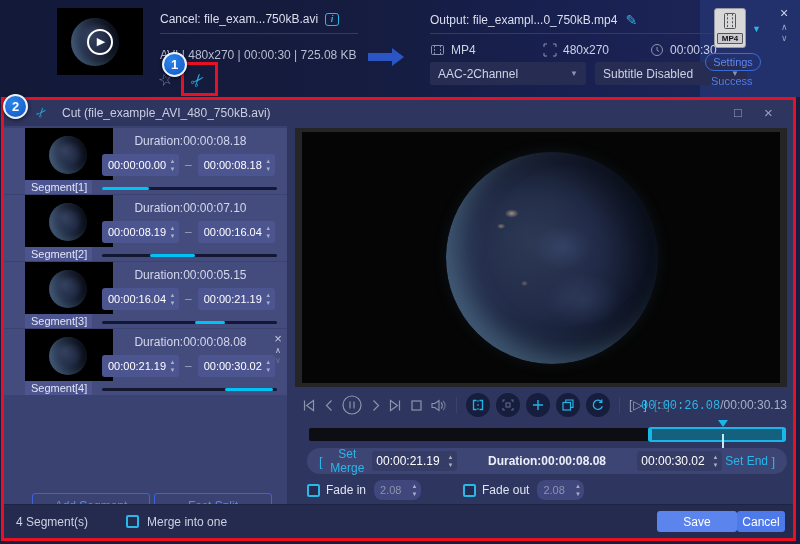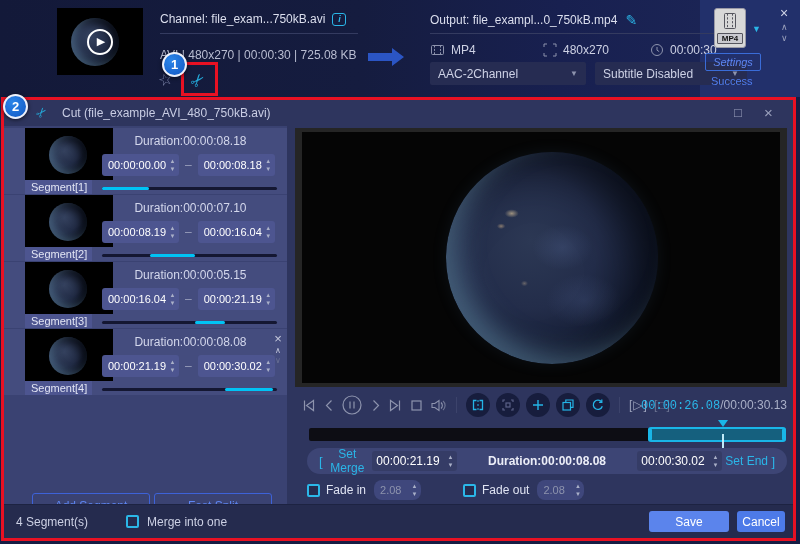--- a/index.html
+++ b/index.html
@@ -50,22 +50,22 @@
 
   .fmt-icon { left:714px; top:8px; width:32px; height:40px; background:#d8d8d8; border-radius:3px;
     border:1px solid #9a9aa6; display:flex; flex-direction:column; align-items:center; justify-content:flex-end; }
   .fmt-glyph { flex:1; display:flex; align-items:center; justify-content:center; }
   .fmt-label { background:#3a3a42; color:#111; background:#c9c9cf; font-size:8px; font-weight:bold; width:26px;
     text-align:center; border:1px solid #55555e; margin-bottom:3px; border-radius:1px; }
   .fmt-dd { left:752px; top:24px; color:#2ab6e8; font-size:9px; }
   .win-x { left:780px; top:5px; color:#cfd3e6; font-size:14px; }
   .win-up { left:781px; top:22px; color:#9aa0bc; font-size:9px; }
   .win-dn { left:781px; top:33px; color:#9aa0bc; font-size:9px; }
-  .settings-btn { left:705px; top:53px; width:56px; height:18px; border:1px solid #3a6cd8; border-radius:2px;
-    color:#5e86f2; display:flex; align-items:center; justify-content:center; font-size:11px; background:transparent;font-style:italic; }
+  .settings-btn { left:705px; top:53px; width:56px; height:18px; border:1px solid #3a6cd8; border-radius:9px;
+    color:#5e86f2; display:flex; align-items:center; justify-content:center; font-size:11px; background:transparent; }
   .success-text { left:711px; top:75px; color:#4f7df0; font-size:11px; }
 
   
   #dialog { position:absolute; left:1px; top:97px; width:795px; height:444px;
     border:3px solid #e81123; background:#2e355e; }
   .dlg-titlebar { position:absolute; left:0; top:0; width:789px; height:26px;
     display:flex; align-items:center; color:#c9cde4; }
   .dlg-title-scissors { position:absolute; left:32px; top:5px; font-size:13px; color:#24a8d8; transform:rotate(-50deg); }
   .dlg-title-text { position:absolute; left:58px; top:6px; }
   .dlg-max { position:absolute; left:730px; top:5px; color:#9aa0bc; font-size:13px; }
@@ -153,41 +153,41 @@
   .numbox { display:flex; align-items:center; background:#3f477c; border-radius:8px; height:20px; }
   .numbox input { width:34px; background:transparent; border:none; color:#8d93ad; font-size:11px;
     font-family:"Liberation Sans",sans-serif; outline:none; padding-left:6px; }
   .fade-gap { width:42px; }
 
   
   #dlg-footer { position:absolute; left:0; top:404px; width:789px; height:34px; background:#252b4e;
     border-top:1px solid #1d2342; display:flex; align-items:center; }
   .footer-count { color:#ccd0e4; margin-left:12px; }
   .footer-merge { display:flex; align-items:center; gap:8px; margin-left:38px; color:#ccd0e4; }
-  .footer-btns { position:absolute; right:8px; top:6px; display:flex; gap:8px; }
+  .footer-btns { position:absolute; right:8px; top:6px; display:flex; gap:0; }
   .footer-btn { height:21px; border:none; border-radius:3px; background:#4d7ae8; color:#fff; font-size:12px;
     font-family:"Liberation Sans",sans-serif; display:flex; align-items:center; justify-content:center; }
   #save-btn { width:80px; background:#5b84ec; }
   #cancel-btn { width:48px; }
 </style>
 </head>
 <body>
 
 <div id="topbar">
   <div id="topbar-right-panel"></div>
 
   <div class="abs video-thumb">
     <div class="mini-earth" style="left:14px;top:10px;width:48px;height:48px;"></div>
     <div class="play-overlay">
         <span>▶</span>
       </div>
   </div>
 
   <div class="abs src-title">
-    <span>Channel: file_exam...750kB.avi</span>
+    <span>Cancel: file_exam...750kB.avi</span>
     <span class="info-icon">i</span>
   </div>
   <div class="abs hr-line" style="left:160px;top:33px;width:198px;"></div>
   <div class="abs meta-line">AVI | 480x270 | 00:00:30 | 725.08 KB</div>
 
   <span class="abs wand-icon">☆</span>
   <div class="abs red-box">
     <span class="scissors" style="margin:5px 0 0 7px;display:inline-block;">✂</span>
   </div>
   <div class="abs badge" id="badge-1">1</div>

